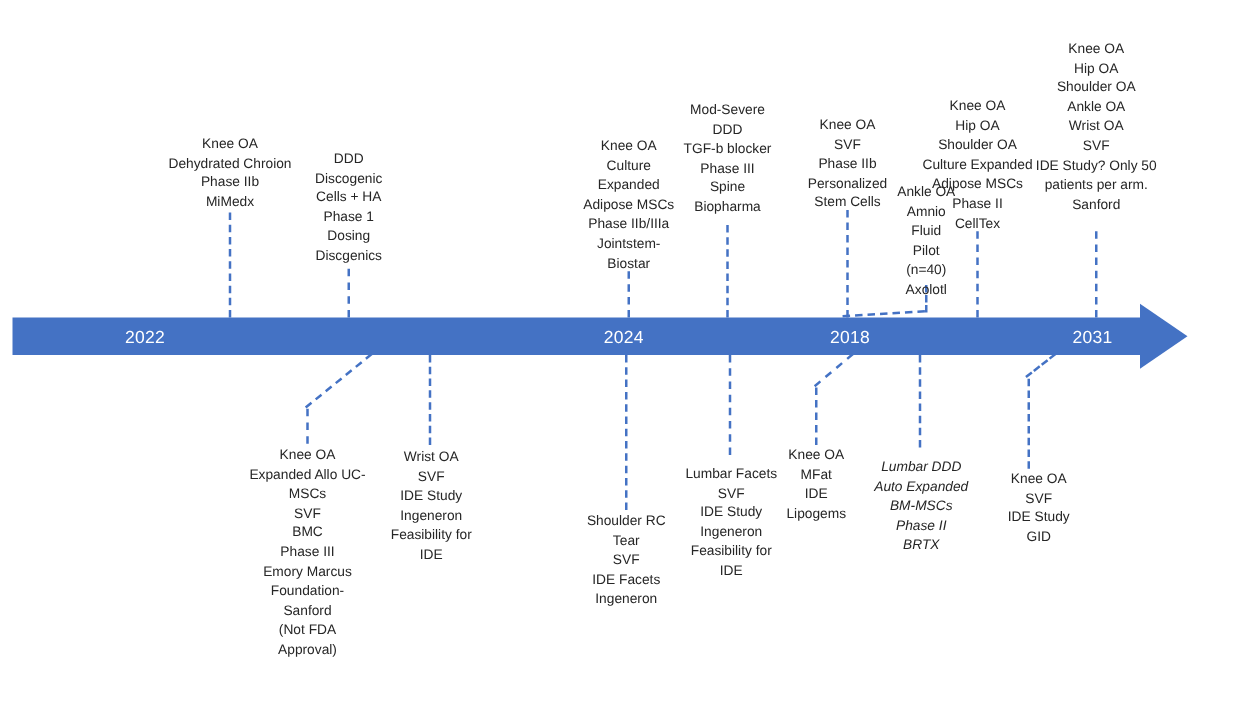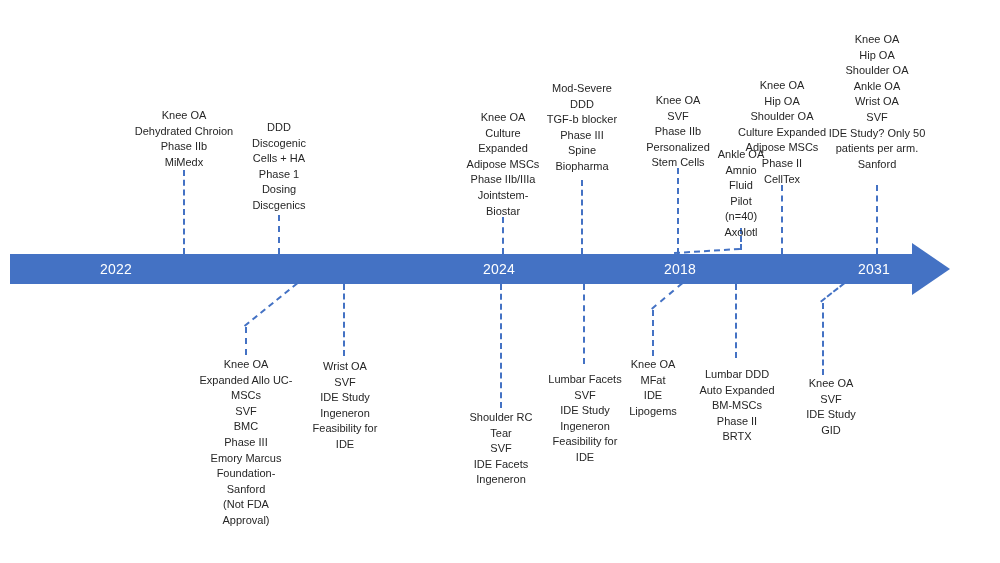--- a/index.html
+++ b/index.html
@@ -202,21 +202,21 @@
 IDE Study
 Ingeneron
 Feasibility for
 IDE</div>
 
   <div class="lbl" style="left:622px; top:357px; width:62px;">Knee OA
 MFat
 IDE
 Lipogems</div>
 
-  <div class="lbl" style="left:690px; top:367px; width:94px;">Lumbar DDD
+  <div class="lbl" style="left:690px; top:367px; width:94px;font-style:italic;">Lumbar DDD
 Auto Expanded
 BM-MSCs
 Phase II
 BRTX</div>
 
   <div class="lbl" style="left:790px; top:376px; width:82px;">Knee OA
 SVF
 IDE Study
 GID</div>
 

